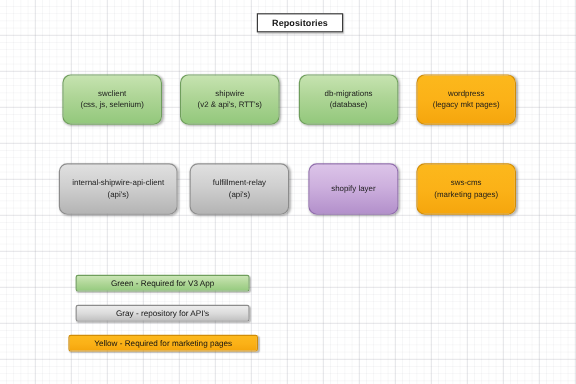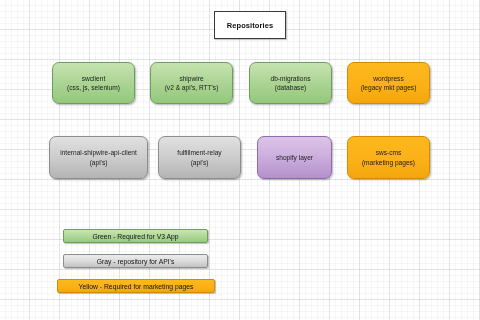--- a/index.html
+++ b/index.html
@@ -27,21 +27,21 @@
     background-position: -1px -1px, -1px -1px, -1px -1px, -1px -1px;
     font-family: "Liberation Sans", sans-serif;
   }
 
   
   .title-box {
     position: absolute;
     left: 214px;
     top: 11px;
     width: 72px;
-    height: 28px;
+    height: 16px;
     background: #ffffff;
     border: 1px solid #3a3a3a;
     box-shadow: 1px 1px 1px rgba(0,0,0,0.22);
     display: flex;
     align-items: center;
     justify-content: center;
     box-sizing: border-box;
   }
   .title-box span {
     font-size: 7.5px;

